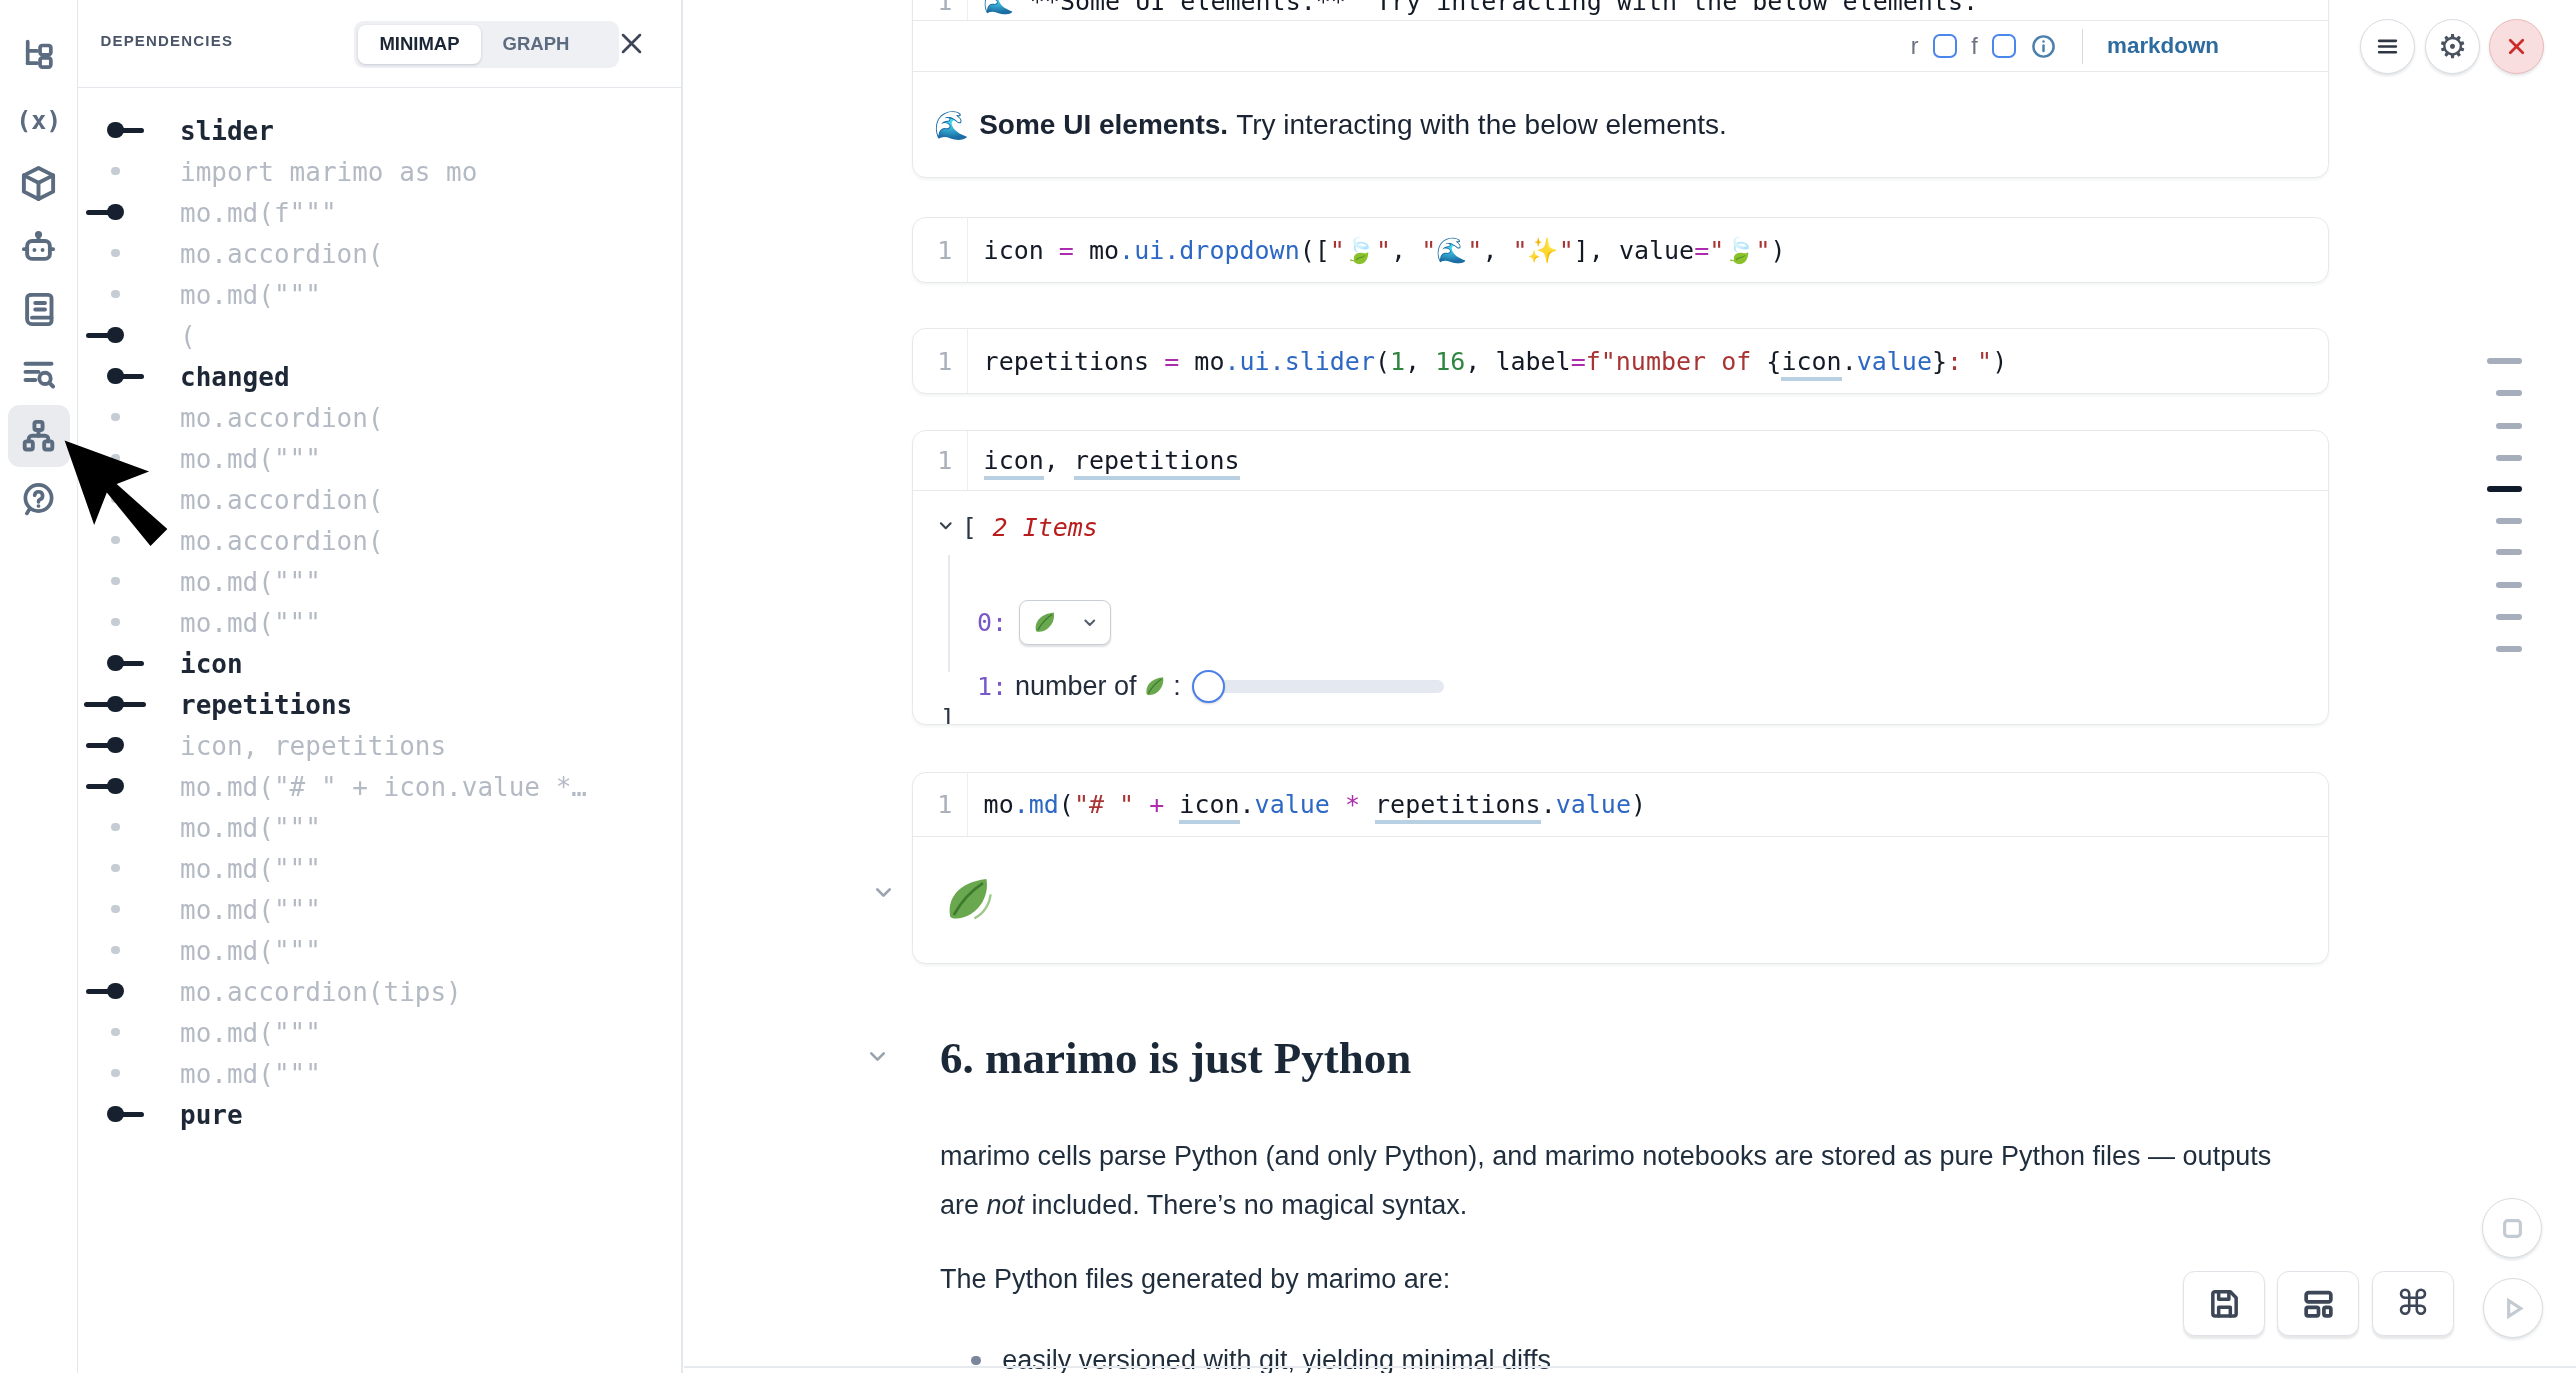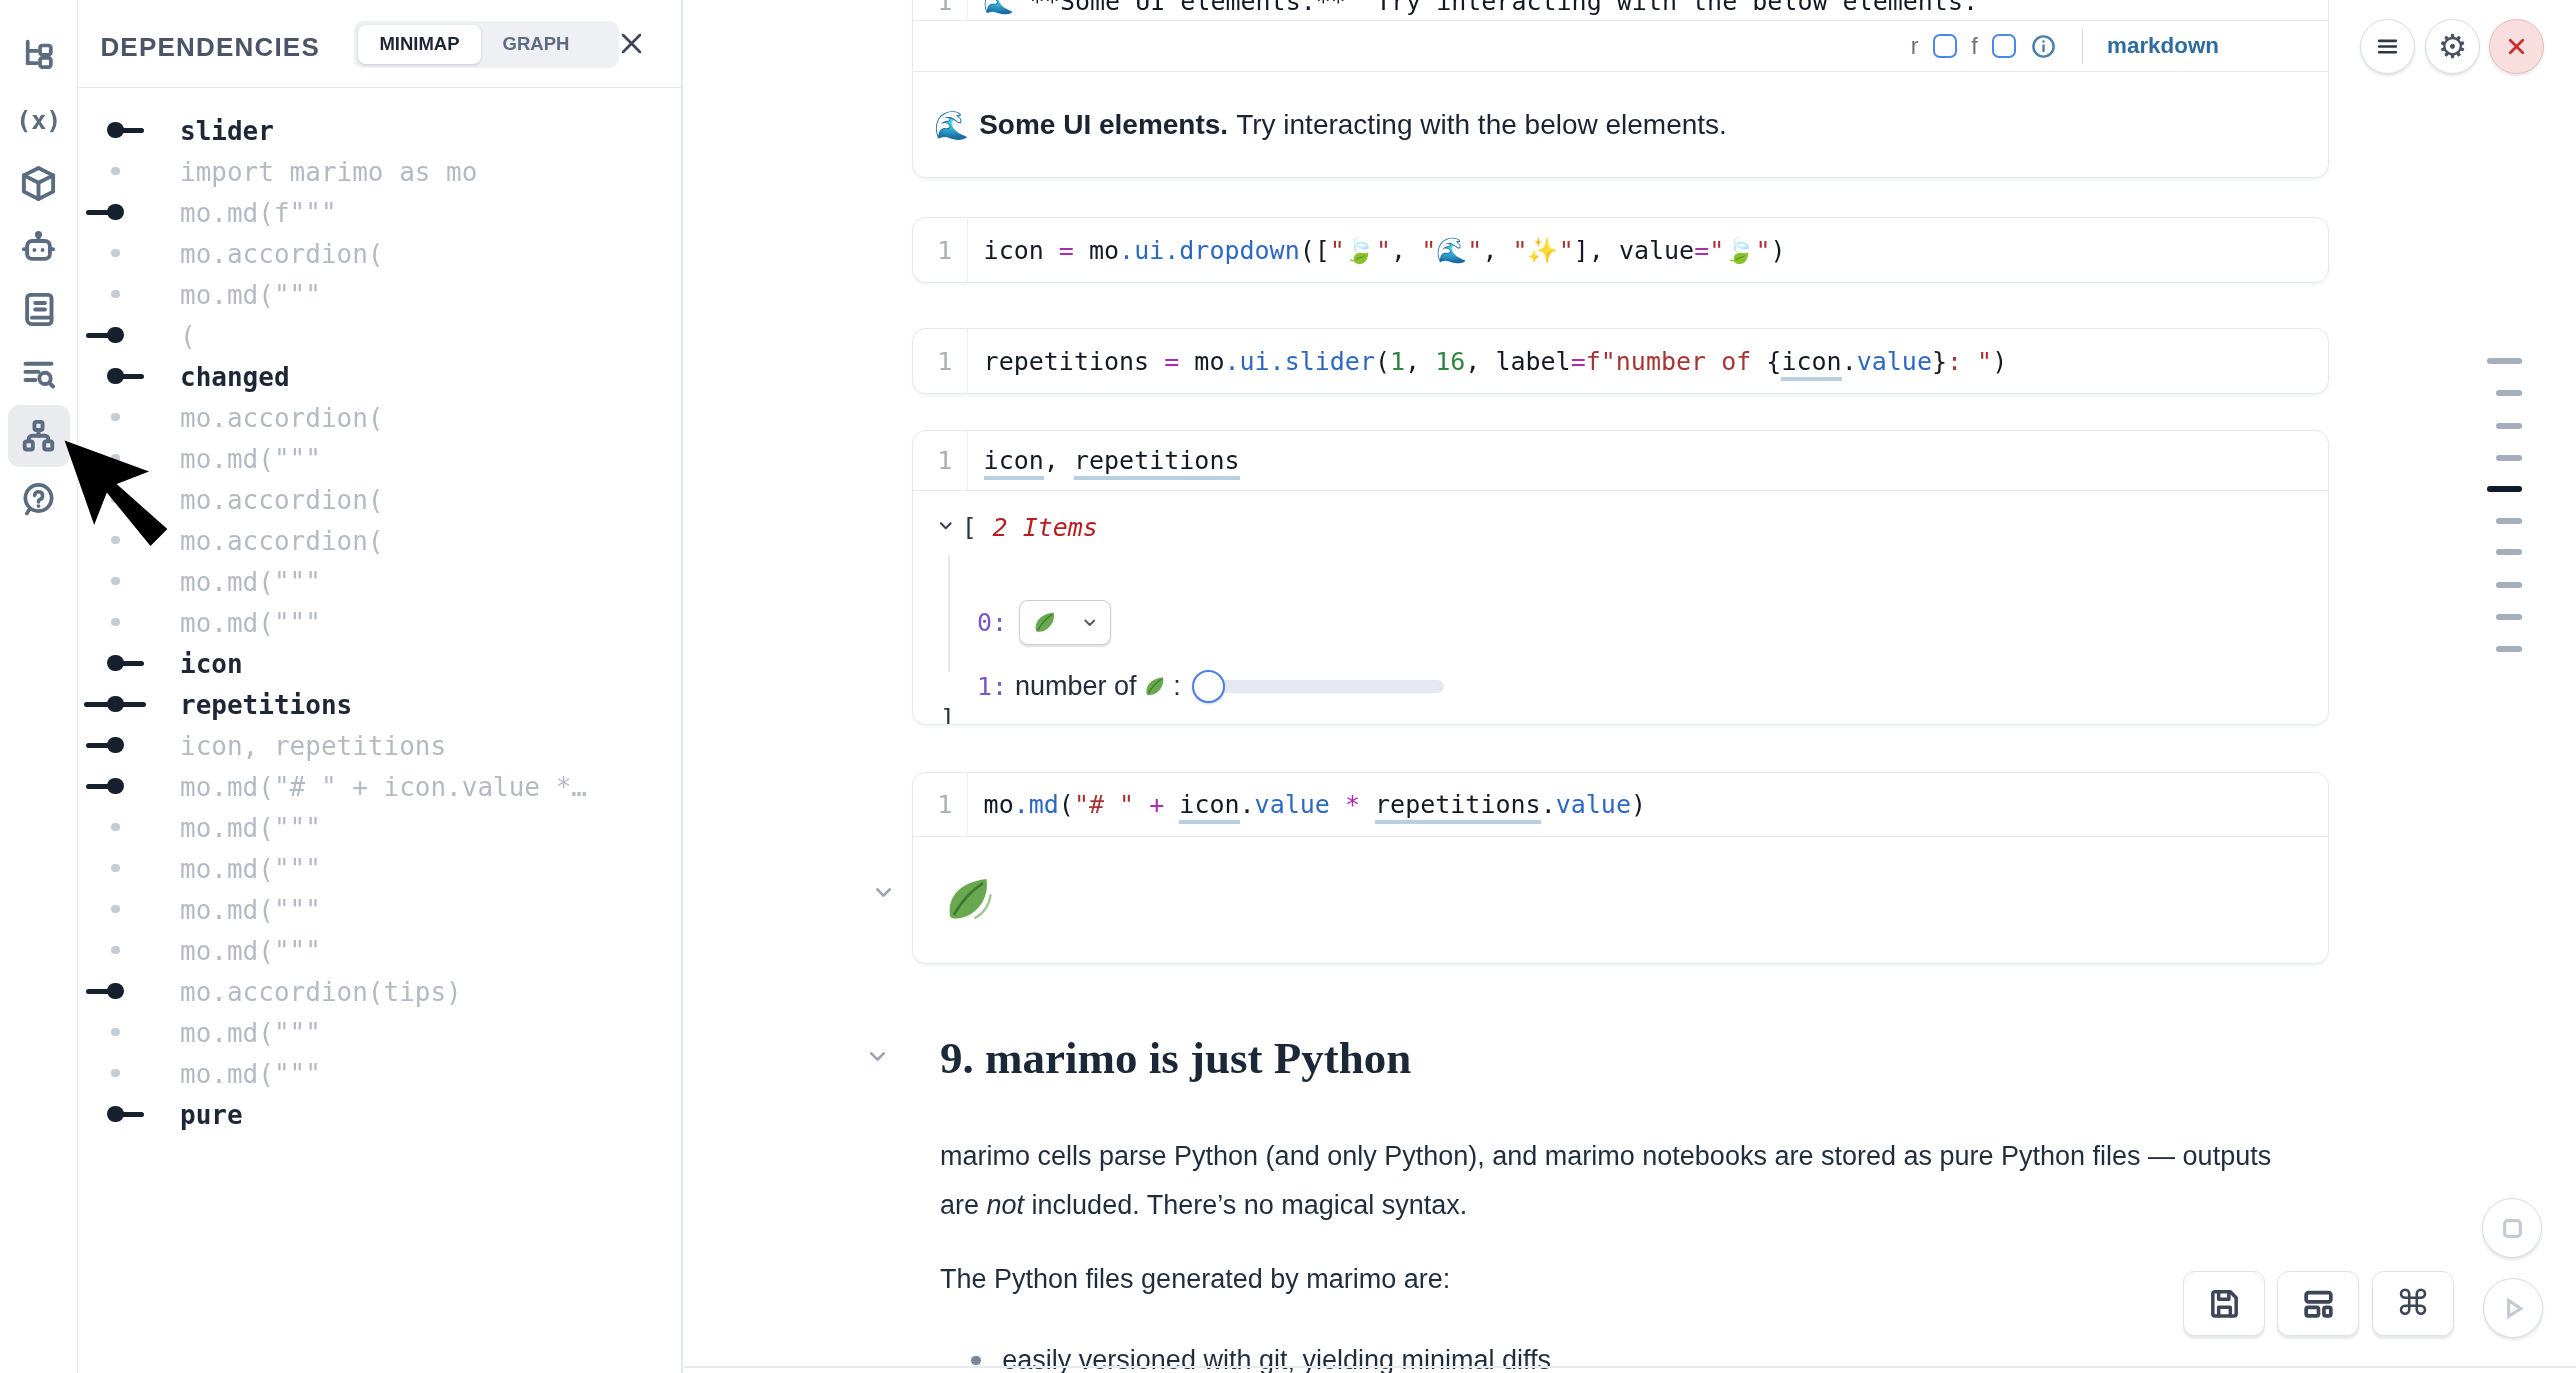--- a/index.html
+++ b/index.html
@@ -10,21 +10,21 @@
   
   .iconbar { position:absolute; left:0; top:0; width:78px; height:1374px; background:#fff; border-right:1px solid #e5e7ea; z-index:5; }
   .ibtn { position:absolute; left:7.8px; width:62px; height:62px; display:flex; align-items:center; justify-content:center; border-radius:11.7px; color:#5b6b80; }
   .ibtn.active { background:#e9ebee; }
   .ibtn svg { stroke:#5b6b80; fill:none; stroke-width:2.4; stroke-linecap:round; stroke-linejoin:round; }
   .ibtn .txt { font-size:25px; font-weight:bold; color:#5b6b80; font-family:"DejaVu Sans Mono", monospace; }
 
   
   .deps { position:absolute; left:78px; top:0; width:605px; height:1374px; background:#fff; border-right:2px solid #e4e7eb; z-index:4; }
   .deps-header { position:absolute; left:0; top:0; width:100%; height:88px; border-bottom:1px solid #e4e7eb; }
-  .deps-title { position:absolute; left:22.4px; top:32px; font-size:26px; font-weight:bold; letter-spacing:1.2px; color:#4a5568; }
+  .deps-title { position:absolute; left:22.4px; top:32px; font-size:15px; font-weight:bold; letter-spacing:1.2px; color:#4a5568; }
   .tabs { position:absolute; left:276px; top:20.5px; width:265px; height:47px; background:#eef0f4; border-radius:9.8px; display:flex; align-items:center; padding:3.9px; }
   .tab { height:39px; border-radius:7.8px; display:flex; align-items:center; justify-content:center; padding:0 21.5px; font-size:18.5px; font-weight:bold; color:#5d6b80; }
   .tab.active { background:#fff; color:#1c2636; box-shadow:0 1px 2.9px rgba(20,30,50,.18); }
   .deps-close { position:absolute; left:539px; top:29px; width:29px; height:29px; }
   .deps-close svg { stroke:#3c4656; stroke-width:2.2; stroke-linecap:round; }
 
   .mrows { position:absolute; left:0; top:110px; width:605px; }
   .mrow { display:flex; align-items:center; height:41px; }
   .mtext { font-family:"DejaVu Sans Mono", monospace; font-size:26px; color:#b4bac4; white-space:pre; }
   .mrow.emph .mtext { color:#1d2736; font-weight:bold; }
@@ -414,21 +414,21 @@
     <svg width="25" height="25" viewBox="0 0 24 24">
         <polyline points="6,9 12,15 18,9"></polyline>
       </svg>
   </div>
   <div class="chev" style="left:865px; top:1044px">
     <svg width="25" height="25" viewBox="0 0 24 24">
         <polyline points="6,9 12,15 18,9"></polyline>
       </svg>
   </div>
 
-  <h2 class="prose heading" style="position:absolute">9. marimo is just Python</h2>
+  <h2 class="prose heading" style="position:absolute">6. marimo is just Python</h2>
   <p class="prose para1" style="position:absolute"><span>marimo cells parse Python (and only Python), and marimo notebooks are stored as pure Python files — outputs are </span><em>not</em><span> included. There’s no magical syntax.</span></p>
   <p class="prose para2" style="position:absolute">The Python files generated by marimo are:</p>
   <div class="bullet-row">
     <span class="bdot"></span>
     <span>easily versioned with git, yielding minimal diffs</span>
   </div>
 
   <div class="circ" style="left:2360px; top:18.5px">
     <svg width="25" height="25" viewBox="0 0 24 24">
         <path d="M4 6.5h16M4 12h16M4 17.5h16"></path>

